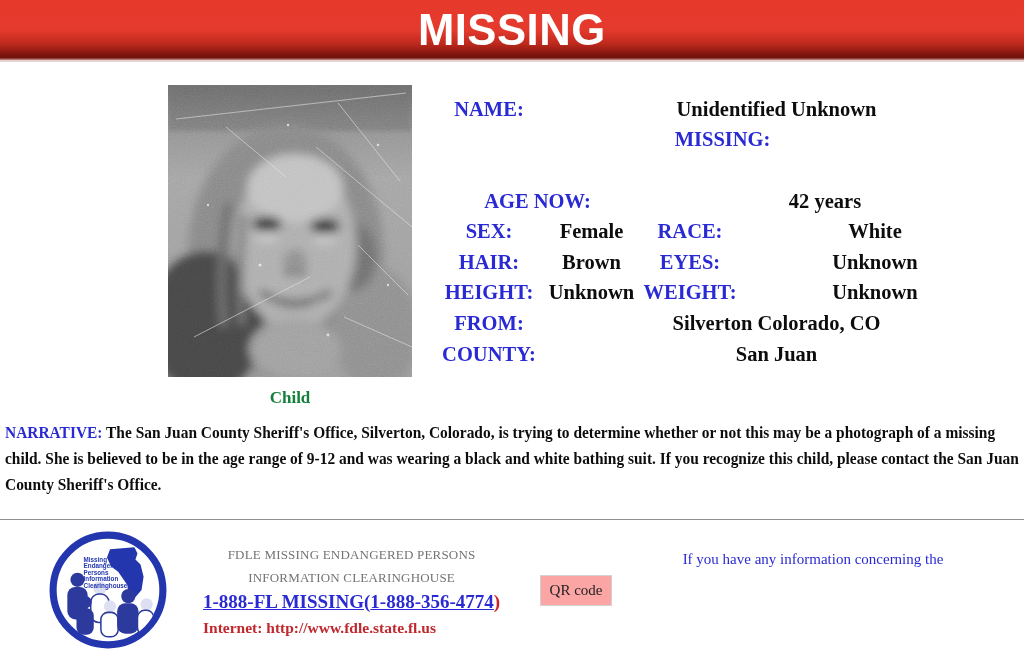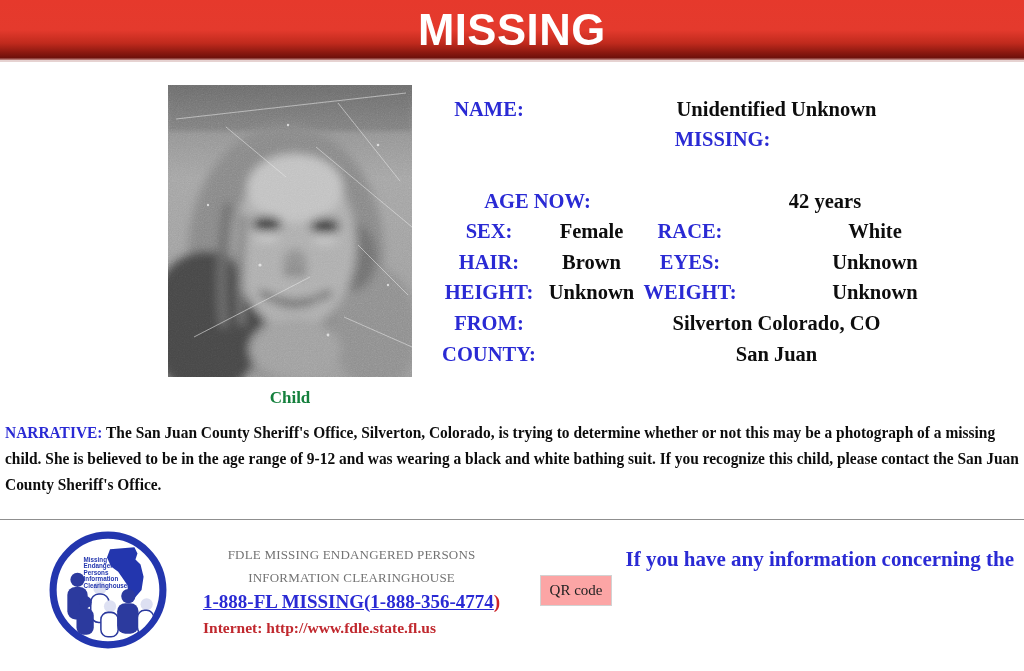--- a/index.html
+++ b/index.html
@@ -56,22 +56,22 @@
   .phone-line a{color:#2a2ad4;text-decoration:underline;cursor:pointer;}
   .paren-open{color:#2a2ad4;}
   .paren-close{color:#cc2328;}
   .internet{font-size:15.5px;font-weight:bold;color:#c0282e;margin-top:3px;}
   .qr{
     position:absolute;left:540px;top:575px;width:70px;height:29px;
     border:1px solid #d2d2d2;display:flex;align-items:center;justify-content:center;
     font-size:15px;color:#222;background:#fca5a5;
   }
   .contact{
-    position:absolute;left:612px;top:547px;width:402px;text-align:right;
-    font-weight:bold;font-size:21px;line-height:25px;color:#2a2ad4;
+    position:absolute;left:612px;top:547px;width:402px;text-align:center;
+    font-weight:normal;font-size:15px;line-height:25px;color:#2a2ad4;
   }
   .contact .agency{color:#d42b2b;}
   .contact a{color:#2a2ad4;text-decoration:underline;cursor:pointer;}
 </style>
 </head>
 <body>
 
 <div class="page">
 
   <div class="banner">

